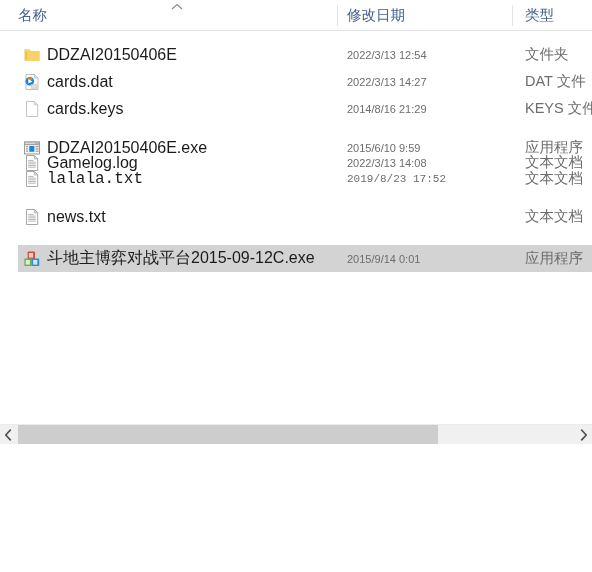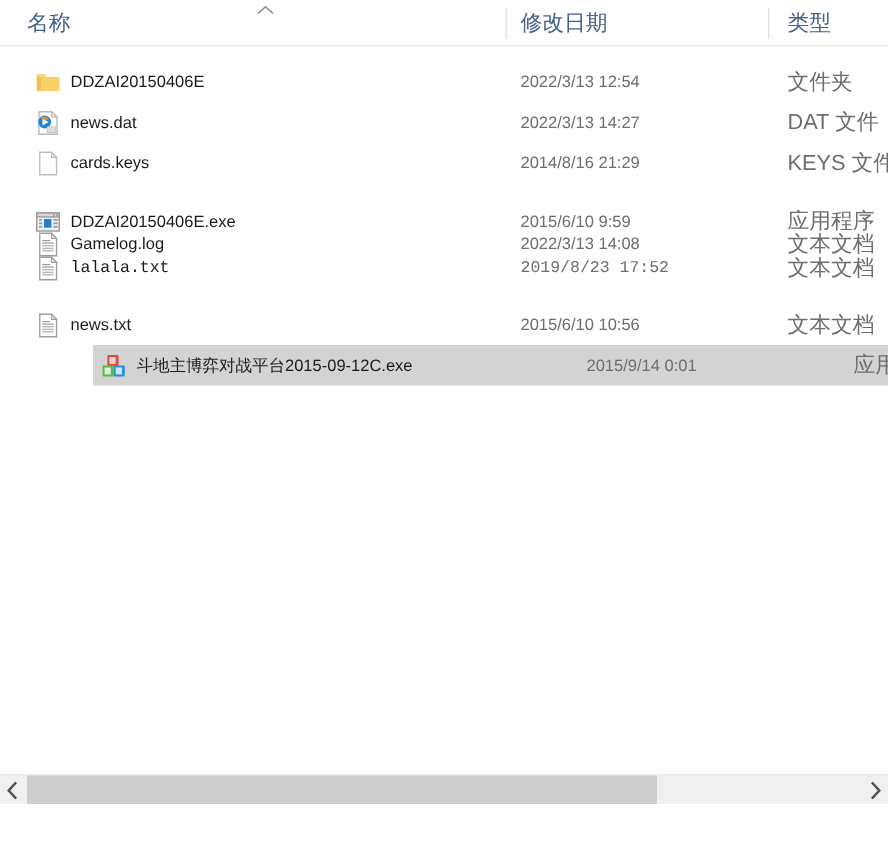--- a/index.html
+++ b/index.html
@@ -11,21 +11,21 @@
     height: 572px;
     background: #ffffff;
     font-family: "Liberation Sans", "DejaVu Sans", sans-serif;
     overflow: hidden;
     -webkit-font-smoothing: antialiased;
   }
 
   .explorer {
     position: relative;
     width: 592px;
-    height: 536px;
+    height: 444px;
     background: #ffffff;
     box-sizing: border-box;
   }
 
   
   .col-header {
     position: relative;
     height: 31px;
     background: #ffffff;
     border-bottom: 1px solid #e5e5e5;
@@ -94,21 +94,21 @@
   }
   .row-icon svg { display: block; }
   .row-name {
     position: absolute;
     left: 29px;
     top: 0;
     height: 27px;
     width: 300px;
     display: flex;
     align-items: center;
-    font-size: 11px;
+    font-size: 16px;
     color: #1b1b1b;
     white-space: nowrap;
     overflow: hidden;
   }
   .row-date {
     position: absolute;
     left: 329px;
     top: 0;
     height: 27px;
     width: 170px;
@@ -227,21 +227,21 @@
       <span class="row-icon">
         <svg width="20" height="20" viewBox="0 0 20 20">
           <path d="M4 2.5 h8.5 l3.5 3.5 v11.5 h-12 z" fill="#fdfdfd" stroke="#b8b8b8" stroke-width="0.9"></path>
           <path d="M12.5 2.5 v3.5 h3.5 z" fill="#e4e4e4" stroke="#b8b8b8" stroke-width="0.7"></path>
           <circle cx="7.8" cy="9.3" r="4.3" fill="#1d85d6"></circle>
           <path d="M5.2 6.4 a4.3 4.3 0 0 1 5.3 0.6 l-3 2.3 z" fill="#f08a1e"></path>
           <path d="M6.3 7.3 L10.4 9.4 L6.3 11.6 z" fill="#ffffff"></path>
           <rect x="9.5" y="12.5" width="5.5" height="3.8" fill="#dedede" stroke="#c4c4c4" stroke-width="0.6"></rect>
         </svg>
       </span>
-      <span class="row-name">news.dat</span>
+      <span class="row-name">cards.dat</span>
       <span class="row-date">2022/3/13 14:27</span>
       <span class="row-type">DAT 文件</span>
     </div>
 
     <div class="row" style="top:64px;">
       <span class="row-icon">
         <svg width="20" height="20" viewBox="0 0 20 20">
           <path d="M4.5 2.5 h7.8 l3.4 3.4 v11.6 h-11.2 z" fill="#ffffff" stroke="#bdbdbd" stroke-width="0.9"></path>
           <path d="M12.3 2.5 v3.4 h3.4 z" fill="#ececec" stroke="#bdbdbd" stroke-width="0.7"></path>
         </svg>
@@ -318,25 +318,24 @@
           <g stroke="#9e9e9e" stroke-width="0.75">
             <line x1="6.2" y1="7.4" x2="11.5" y2="7.4"></line>
             <line x1="6.2" y1="9.1" x2="13.8" y2="9.1"></line>
             <line x1="6.2" y1="10.8" x2="13.8" y2="10.8"></line>
             <line x1="6.2" y1="12.5" x2="13.8" y2="12.5"></line>
             <line x1="6.2" y1="14.2" x2="13.8" y2="14.2"></line>
           </g>
         </svg>
       </span>
       <span class="row-name">news.txt</span>
-      <span class="row-date">2015/6/10 10:56</span>
       <span class="row-type">文本文档</span>
     </div>
 
-    <div class="row selected" style="top:199px;margin-left:44px;">
+    <div class="row selected" style="top:214px;">
       <span class="row-icon">
         <svg width="20" height="20" viewBox="0 0 20 20">
           <rect x="5.6" y="2.6" width="7.4" height="7.4" rx="0.6" fill="#d94a3d"></rect>
           <rect x="6.9" y="4.0" width="4.2" height="4.6" fill="#f3cfcb"></rect>
           <rect x="2.4" y="9.6" width="7.4" height="7.4" rx="0.6" fill="#63b348"></rect>
           <rect x="3.7" y="11.0" width="4.2" height="4.6" fill="#d9eed2"></rect>
           <rect x="9.8" y="9.6" width="7.4" height="7.4" rx="0.6" fill="#2f8ed6"></rect>
           <rect x="11.1" y="11.0" width="4.2" height="4.6" fill="#cfe6f7"></rect>
         </svg>
       </span>

